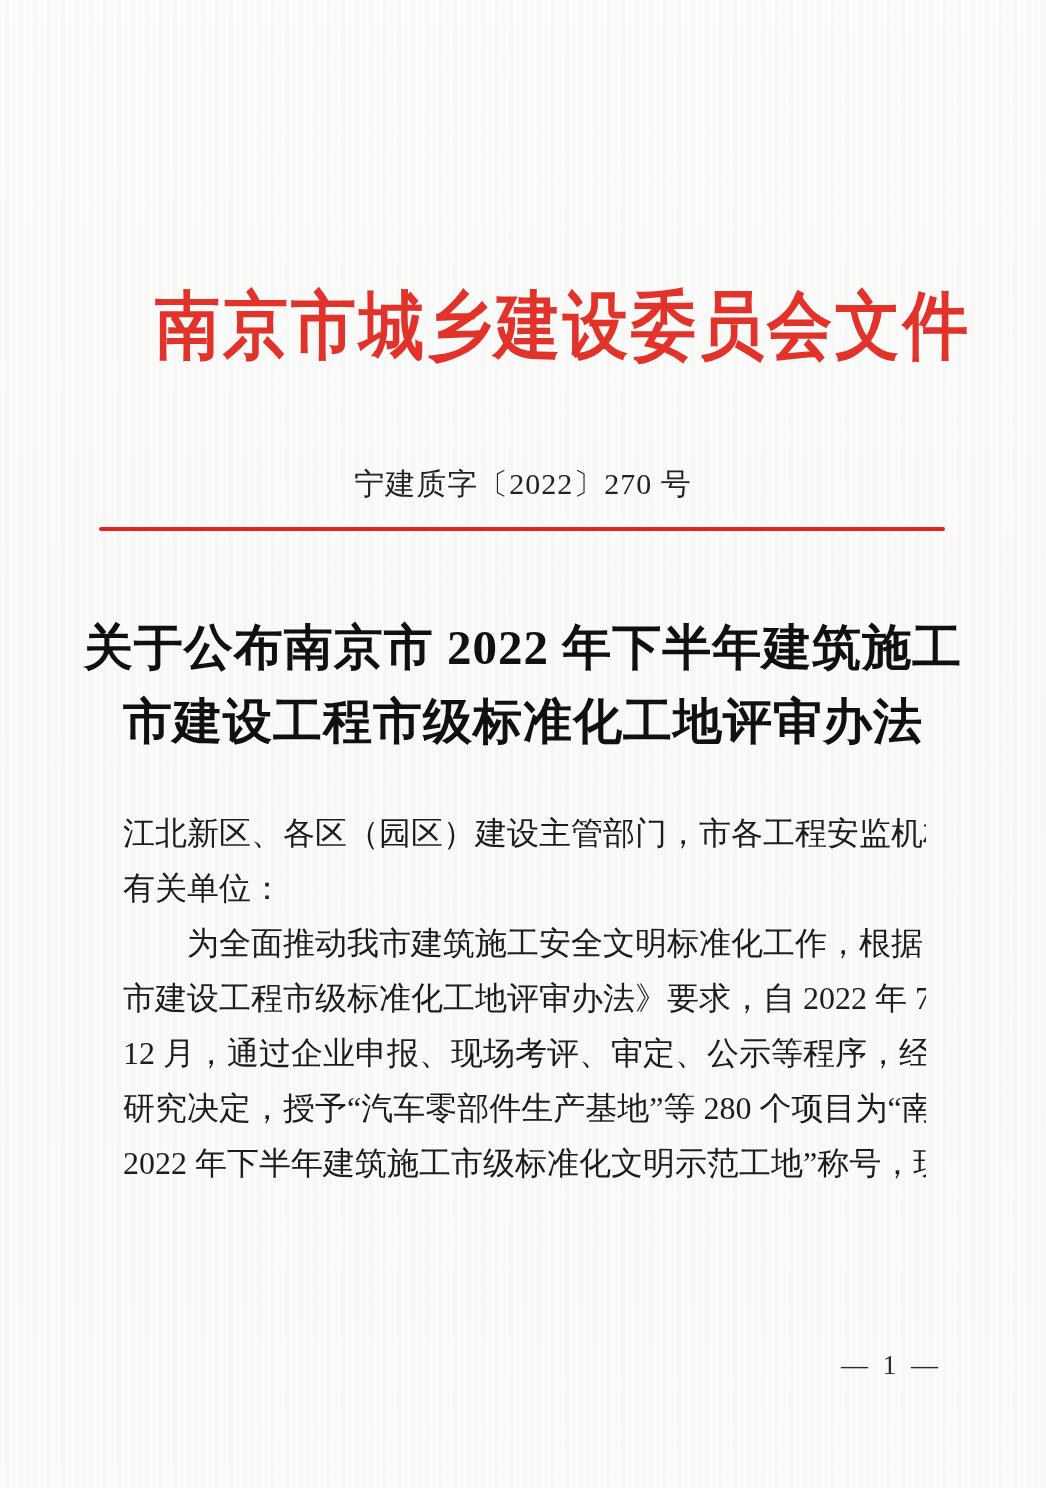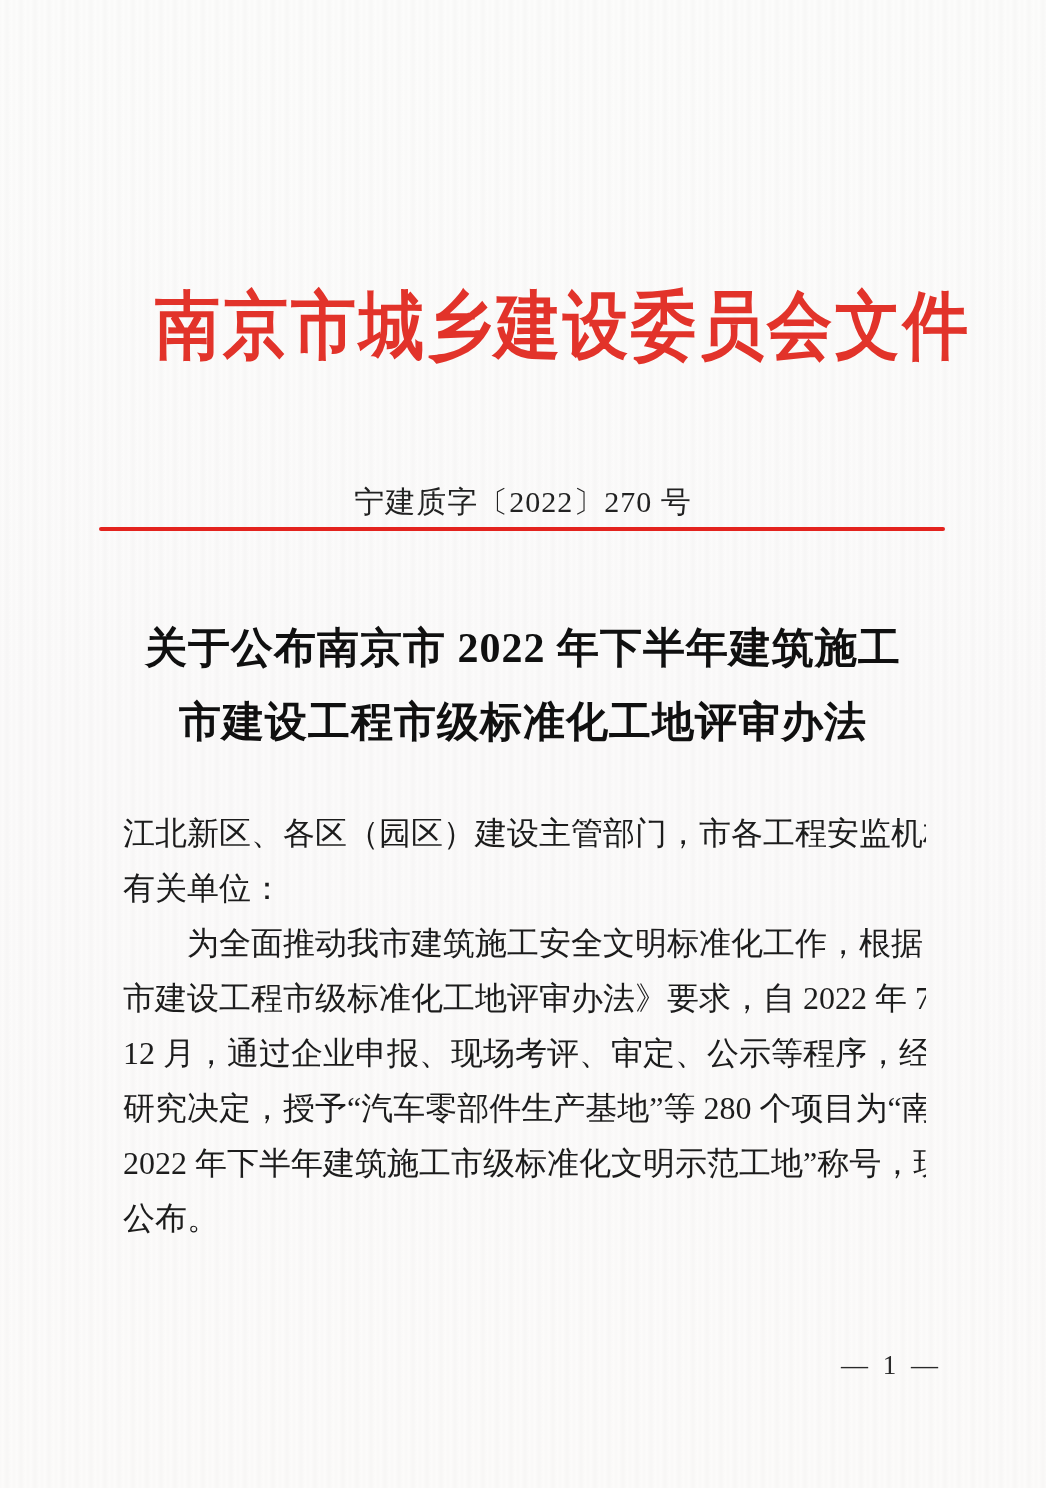--- a/index.html
+++ b/index.html
@@ -45,42 +45,41 @@
   
   .doc-number {
     position: absolute;
     top: 464px;
     left: 0;
     width: 100%;
     text-align: center;
     font-size: 30px;
     letter-spacing: 1px;
     color: #222222;
-    margin-top: 18px;
   }
 
   
   .red-rule {
     position: absolute;
     top: 527px;
     left: 99px;
     width: 846px;
     height: 4px;
     border-radius: 2px;
   }
 
   
   .doc-title {
     position: absolute;
     top: 611px;
     left: 0;
     width: 100%;
     text-align: center;
     font-weight: bold;
-    font-size: 42px;
+    font-size: 49px;
     line-height: 74px;
     color: #101010;
     letter-spacing: 1px;
   }
 
   
   .body-block {
     position: absolute;
     top: 806px;
     left: 123px;
@@ -134,18 +133,17 @@
   </div>
 
   <div class="body-block">
     <div class="body-line">江北新区、各区（园区）建设主管部门，市各工程安监机构，各</div>
     <div class="body-line para-end">有关单位：</div>
     <div class="body-line indent">为全面推动我市建筑施工安全文明标准化工作，根据《南京</div>
     <div class="body-line">市建设工程市级标准化工地评审办法》要求，自 2022 年 7 月至</div>
     <div class="body-line">12 月，通过企业申报、现场考评、审定、公示等程序，经市建委</div>
     <div class="body-line">研究决定，授予“汽车零部件生产基地”等 280 个项目为“南京市</div>
     <div class="body-line">2022 年下半年建筑施工市级标准化文明示范工地”称号，现予以</div>
-    <div class="body-line para-end">公布。</div>
   </div>
 
   <div class="page-number">— 1 —</div>
 
 </div>
 
 </body></html>

